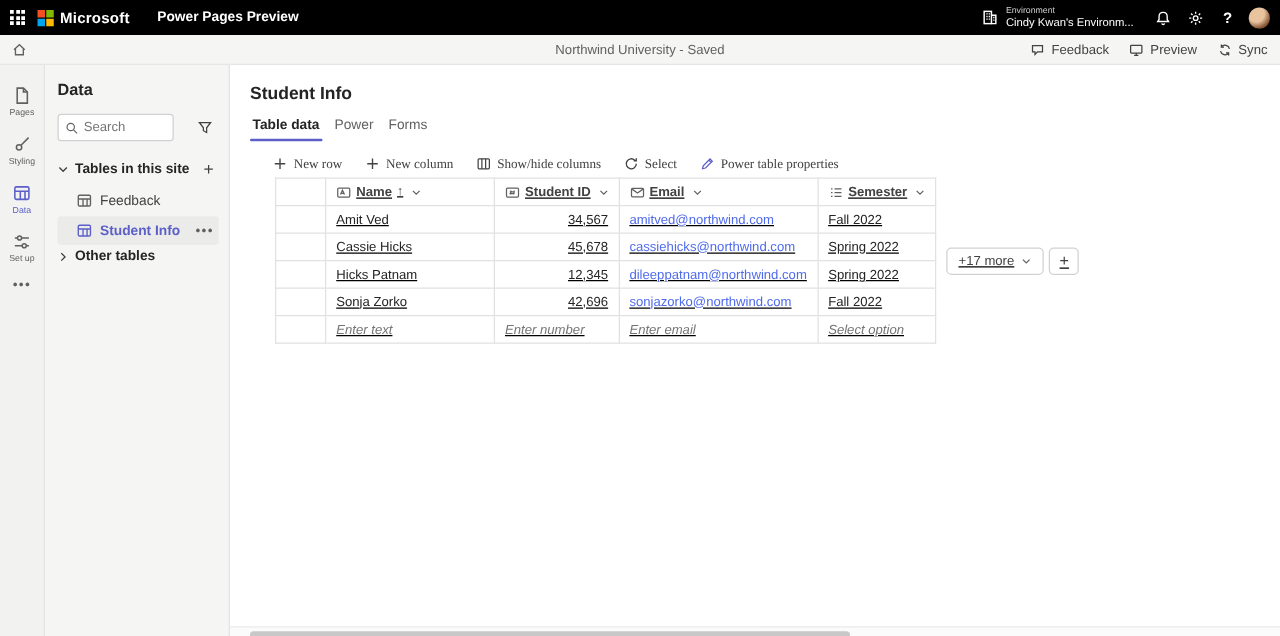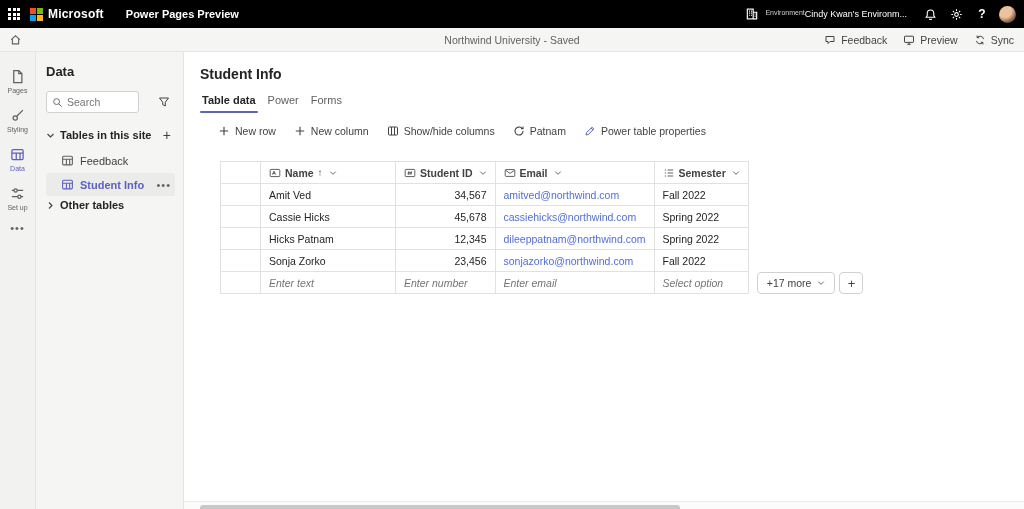--- a/index.html
+++ b/index.html
@@ -14,21 +14,21 @@
   .waffle { width: 28px; height: 24px; display: flex; align-items: center; justify-content: center; cursor: pointer; }
   .waffle-grid { display: grid; grid-template-columns: repeat(3, 3px); gap: 1.5px; }
   .waffle-grid i { width: 3px; height: 3px; background: #fff; }
   .mslogo { display: flex; align-items: center; gap: 5px; margin-left: 2px; }
   .mssq { display: grid; grid-template-columns: 6px 6px; gap: 1px; }
   .mssq i { width: 6px; height: 6px; }
   .ms-name { font-size: 12px; font-weight: bold; letter-spacing: .2px; }
   .app-name { font-size: 11px; font-weight: bold; margin-left: 22px; }
   .topbar-right { margin-left: auto; display: flex; align-items: center; height: 100%; }
   .envblock { display: flex; align-items: center; gap: 6px; padding: 0 10px; height: 100%; }
-  .envtext { display: flex; flex-direction: row; line-height: 1.15; }
+  .envtext { display: flex; flex-direction: column; line-height: 1.15; }
   .envlabel { font-size: 7px; color: #d0d0d0; }
   .envname { font-size: 9px; color: #fff; }
   .topicon { width: 26px; height: 24px; display: flex; align-items: center; justify-content: center; color: #fff; cursor: pointer; }
   .qmark { font-size: 12px; font-weight: bold; }
   .avatar { width: 17px; height: 17px; border-radius: 50%; margin: 0 8px 0 4px;
     background: radial-gradient(circle at 35% 30%, #e8c39e 0 40%, #8a5a3b 70%, #4a2f1d 100%); cursor: pointer; }
 
   
   .cmdbar { height: 24px; background: #f5f5f4; border-bottom: 1px solid #e6e6e6;
     display: flex; align-items: center; position: relative; color: #616161; }
@@ -71,25 +71,25 @@
 
   
   .main { flex: 1; background: #fff; position: relative; padding: 14px 0 0 16px; }
   .page-title { font-size: 14px; font-weight: bold; color: #242424; }
   .tabs { display: flex; gap: 8px; margin-top: 9px; }
   .tab { font-size: 11px; color: #616161; padding: 3px 2px 7px 2px; position: relative; cursor: pointer; }
   .tab.selected { color: #242424; font-weight: bold; }
   .tab.selected::after { content: ""; position: absolute; left: 0; right: 0; bottom: 0;
     height: 2.5px; background: #5b5fc7; border-radius: 2px; }
   .toolbar { display: flex; align-items: center; gap: 18px; margin-top: 12px; margin-left: 18px; }
-  .tool { display: flex; align-items: center; gap: 5px; font-size: 10.5px; color: #424242; cursor: pointer; }
+  .tool { display: flex; align-items: center; gap: 5px; font-size: 10.5px; color: #424242; cursor: pointer; font-family: Liberation Serif, serif; }
   .tool .accent { color: #5b5fc7; }
 
   
-  .gridwrap { display: flex; align-items: flex-end; margin: 24px 0 0 20px; gap: 8px; }
+  .gridwrap { display: flex; align-items: center; margin: 5px 0 0 20px; gap: 8px; text-decoration: underline; }
   table.datagrid { border-collapse: collapse; font-size: 10.5px; color: #242424; table-layout: fixed; }
   .datagrid th, .datagrid td { border: 1px solid #e1e1e0; height: 22px; padding: 0 8px; overflow: hidden; white-space: nowrap; }
   .datagrid th { font-weight: bold; color: #424242; text-align: left; background: #fff; cursor: pointer; }
   .col-gutter { width: 40px; }
   .col-name { width: 135px; }
   .col-id { width: 75px; }
   .col-email { width: 135px; }
   .col-sem { width: 77px; }
   .hcell { display: flex; align-items: center; gap: 4px; }
   .hcell .chev { margin-left: 2px; color: #616161; }
@@ -362,21 +362,21 @@
         </span>
         <span>Show/hide columns</span>
       </div>
       <div class="tool">
         <span class="ic">
           <svg width="12" height="12" viewBox="0 0 12 12" fill="none" stroke="#424242" stroke-width="1.1">
             <path d="M10 6a4 4 0 1 1-1.2-2.8"></path>
               <path d="M10 1.6v2h-2"></path>
           </svg>
         </span>
-        <span>Patnam</span>
+        <span>Select</span>
       </div>
       <div class="tool">
         <span class="ic accent">
           <svg width="12" height="12" viewBox="0 0 12 12" fill="none" stroke="currentColor" stroke-width="1">
             <path d="M2 10l.6-2.4L8 2.2l1.8 1.8L4.4 9.4 2 10z"></path>
               <path d="M7.1 3.1l1.8 1.8"></path>
           </svg>
         </span>
         <span>Power table properties</span>
       </div>
@@ -477,21 +477,21 @@
         <tr>
           <td></td>
           <td>Hicks Patnam</td>
           <td class="cell-num">12,345</td>
           <td><span class="email-link">dileeppatnam@northwind.com</span></td>
           <td>Spring 2022</td>
         </tr>
         <tr>
           <td></td>
           <td>Sonja Zorko</td>
-          <td class="cell-num">23,456</td>
+          <td class="cell-num">42,696</td>
           <td><span class="email-link">sonjazorko@northwind.com</span></td>
           <td>Fall 2022</td>
         </tr>
 
         <tr class="newrow">
           <td></td>
           <td>Enter text</td>
           <td>Enter number</td>
           <td>Enter email</td>
           <td>Select option</td>

